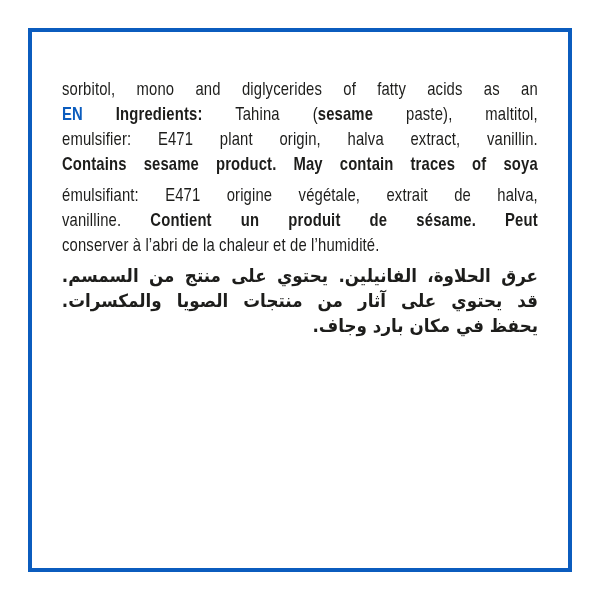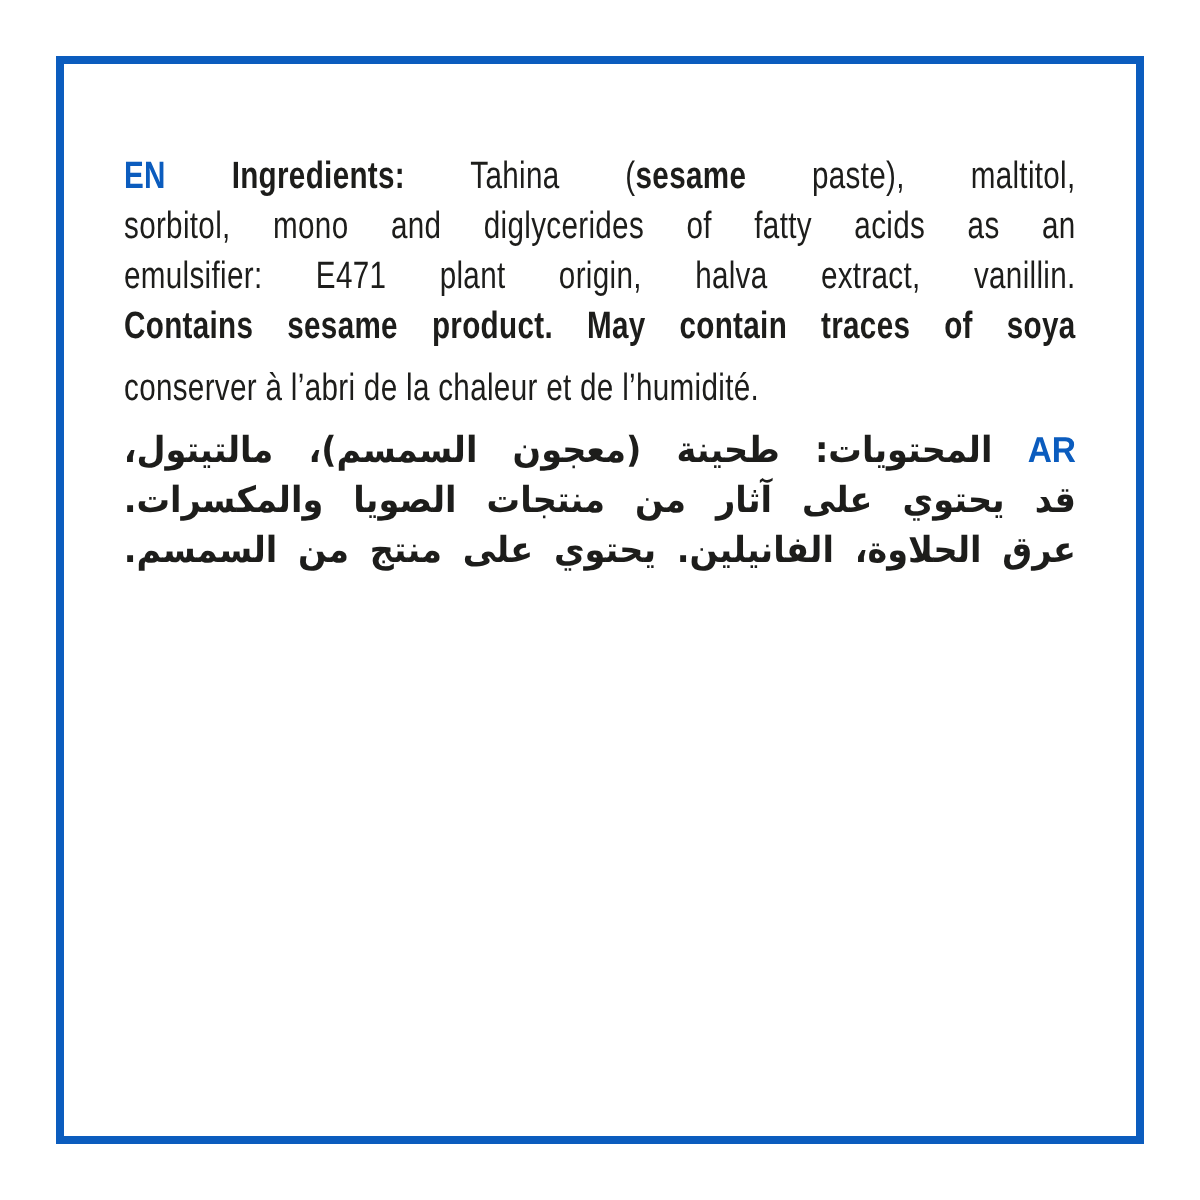--- a/index.html
+++ b/index.html
@@ -43,39 +43,41 @@
   .ar .lang { font-family: "Liberation Sans", sans-serif; }
 </style>
 </head>
 <body>
 
 <div class="frame"></div>
 
 <div class="content">
 
   <div>
+    <div class="line"><span class="inner"><span>sorbitol, mono and diglycerides of fatty acids as an</span></span></div>
     <div class="line"><span class="inner"><span class="lang">EN</span> <span><span class="b">Ingredients:</span><span> Tahina (</span><span class="b">sesame</span><span> paste), maltitol,</span></span></span></div>
-    <div class="line"><span class="inner"><span>sorbitol, mono and diglycerides of fatty acids as an</span></span></div>
     <div class="line"><span class="inner"><span>emulsifier: E471 plant origin, halva extract, vanillin.</span></span></div>
     <div class="line"><span class="inner"><span class="b">Contains sesame product. May contain traces of soya</span></span></div>
   </div>
 
   <div class="gap"></div>
 
   <div>
+    <div class="line"><span class="inner"><span>émulsifiant: E471 origine végétale, extrait de halva,</span></span></div>
+    <div class="line"><span class="inner"><span>vanilline. </span><span class="b">Contient un produit de sésame. Peut</span></span></div>
     <div class="line last"><span class="inner"><span>conserver à l’abri de la chaleur et de l’humidité.</span></span></div>
   </div>
 
   <div class="gap"></div>
 
   <div class="ar">
     <div class="line">
-        <span class="inner"><span class="lang">AR</span> <span>المحتويات: طحينة (معجون السمسم)، مالتيتول،</span></span>
+        <span class="inner">عرق الحلاوة، الفانيلين. يحتوي على منتج من السمسم.</span>
       </div>
     <div class="line">
         <span class="inner">قد يحتوي على آثار من منتجات الصويا والمكسرات.</span>
       </div>
-    <div class="line">
-        <span class="inner">عرق الحلاوة، الفانيلين. يحتوي على منتج من السمسم.</span>
+    <div class="line last">
+        <span class="inner">يحفظ في مكان بارد وجاف.</span>
       </div>
   </div>
 
 </div>
 
 </body></html>

